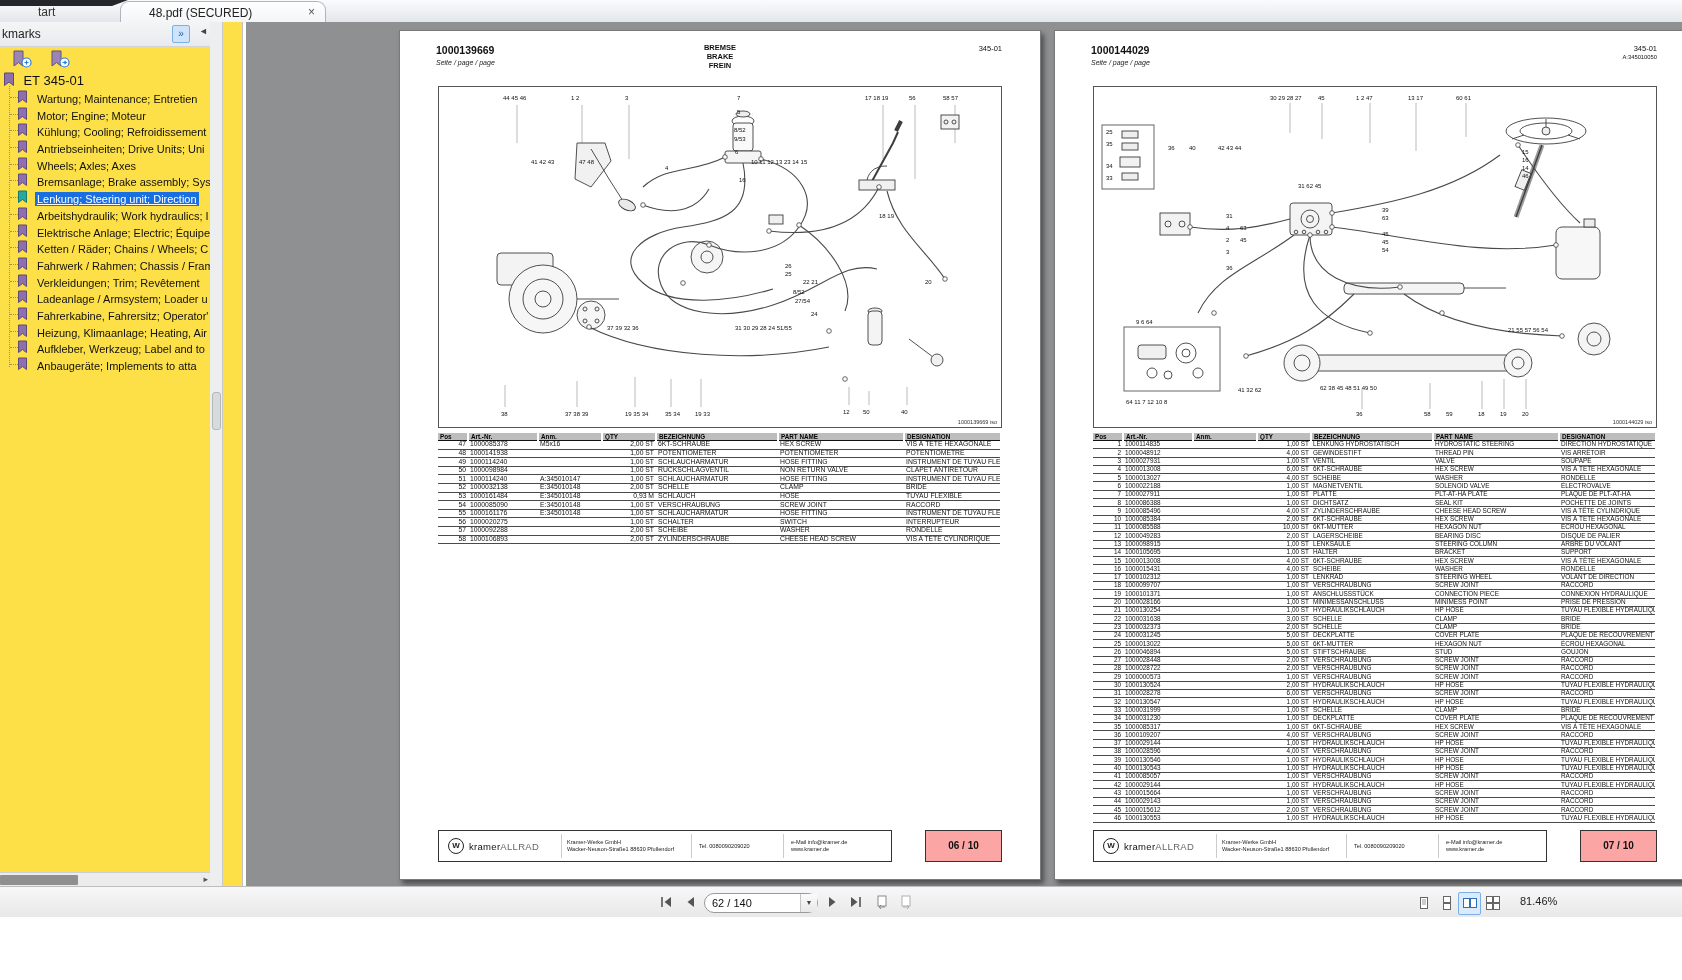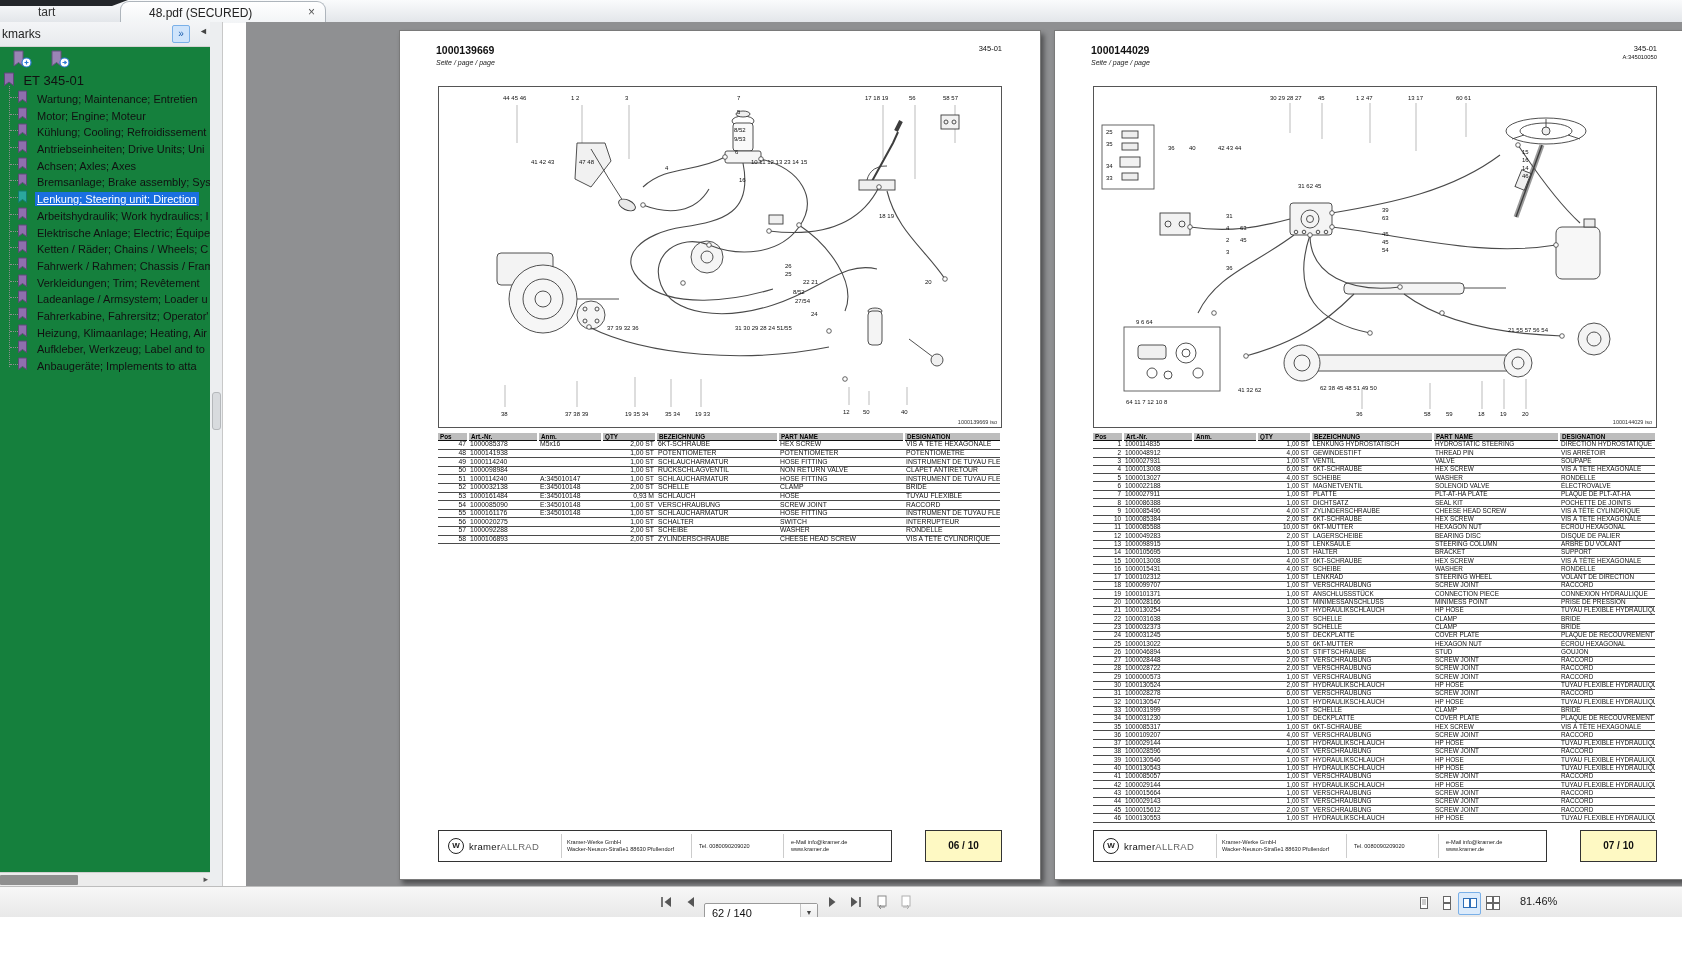--- a/index.html
+++ b/index.html
@@ -12,22 +12,22 @@
   .tab-dark{position:absolute;left:0;top:0;width:128px;height:6px;background:#23262a;
             clip-path:polygon(0 0,100% 0,112px 100%,0 100%);}
   .tab-partial{position:absolute;left:6px;top:5px;font-size:12px;color:#333;margin-left:32px;}
   .tab-active{position:absolute;left:120px;top:1px;width:204px;height:21px;
               background:linear-gradient(#ffffff,#f2f4f6);border:1px solid #aeb5bc;border-bottom:none;
               border-radius:9px 9px 0 0;}
   .tab-active .tab-label{position:absolute;left:28px;top:4px;font-size:12px;color:#222;}
   .tab-close{position:absolute;right:10px;top:3px;font-size:12px;color:#555;cursor:default;line-height:14px;}
 
   
-  .sidebar{position:absolute;left:0;top:22px;width:210px;height:864px;background:#15803d;
-           border-right:1px solid #c3c3c3;overflow:hidden;}
+  .sidebar{position:absolute;left:0;top:22px;width:210px;height:864px;background:#fde047;
+           border-right:1px solid #c3c3c3;overflow:hidden;padding-left:32px;}
   .bm-head{position:absolute;left:0;top:0;width:210px;height:24px;
            background:linear-gradient(#f4f5f7,#e8eaed);border-bottom:1px solid #d4d4d4;}
   .bm-head-title{position:absolute;left:2px;top:5px;font-size:12px;color:#222;}
   .bm-expand{position:absolute;right:20px;top:3px;width:16px;height:16px;background:#cfe4fb;
              border:1px solid #7ab0e8;border-radius:2px;font-size:10px;color:#1d5fae;
              text-align:center;line-height:15px;}
   .bm-collapse{position:absolute;right:2px;top:4px;font-size:9px;color:#444;}
   .bm-tools{position:absolute;left:10px;top:27px;height:22px;}
   .bm-tool{display:inline-block;width:24px;height:20px;margin-right:10px;vertical-align:top;}
   .bm-root{position:absolute;left:3px;top:50px;height:16px;white-space:nowrap;}
@@ -85,29 +85,29 @@
   .pf-main{position:absolute;left:0;top:0;width:452px;height:30px;border:1px solid #333;background:#fff;}
   .pf-div{position:absolute;top:3px;bottom:3px;border-left:1px solid #ccc;}
   .pf-logo-circle{position:absolute;left:9px;top:7px;width:14px;height:14px;border:1.5px solid #222;
                   border-radius:50%;font-size:8px;font-weight:bold;text-align:center;line-height:14px;color:#222;}
   .pf-brand{position:absolute;left:30px;top:10px;font-size:9.5px;color:#111;letter-spacing:.3px;}
   .pf-brand b{font-weight:normal;} .pf-brand span{color:#666;}
   .pf-addr{position:absolute;left:128px;top:8px;font-size:5.6px;color:#222;line-height:7px;}
   .pf-tel{position:absolute;left:260px;top:12px;font-size:5.6px;color:#222;}
   .pf-mail{position:absolute;left:352px;top:8px;font-size:5.6px;color:#222;line-height:7px;}
   .pf-pagebox{position:absolute;left:487px;top:0;width:75px;height:30px;border:1px solid #333;
-              background:#fef9c3;text-align:center;font-size:10px;font-weight:bold;line-height:30px;color:#111;}
+              background:#fca5a5;text-align:center;font-size:10px;font-weight:bold;line-height:30px;color:#111;}
 
   
   .toolbar{position:absolute;left:0;top:886px;width:1682px;height:31px;
            background:linear-gradient(#f7f7f7,#e8e8e8);border-top:1px solid #bdbdbd;}
   .tb-btn{position:absolute;top:5px;width:20px;height:20px;text-align:center;}
   .tb-btn svg{margin-top:2px;}
-  .page-combo{position:absolute;left:704px;top:16px;width:112px;height:18px;background:#fff;
-              border:1px solid #9a9a9a;border-radius:2px;}
+  .page-combo{position:absolute;left:704px;top:6px;width:112px;height:18px;background:#fff;
+              border:1px solid #9a9a9a;border-radius:10px;}
   .page-combo .pc-text{position:absolute;left:7px;top:3px;font-size:11px;color:#111;}
   .pc-drop{position:absolute;right:0;top:0;width:16px;height:18px;border-left:1px solid #c5c5c5;
            background:linear-gradient(#fbfbfb,#e8e8e8);font-size:7px;color:#444;text-align:center;line-height:18px;}
   .view-btn{position:absolute;top:5px;width:21px;height:21px;border:1px solid transparent;border-radius:2px;text-align:center;}
   .view-btn.active{background:#dcebfb;border-color:#7ab0e8;}
   .view-btn svg{margin-top:2px;}
   .zoom-text{position:absolute;left:1520px;top:8px;font-size:11px;color:#222;}
 
   .bottom-white{position:absolute;left:0;top:917px;width:1682px;height:63px;background:#ffffff;}
 </style>
@@ -181,21 +181,21 @@
           <svg class="flag" width="11" height="14" viewBox="0 0 11 14">
             <path class="flagpath" d="M1.5 1h8v11.5L5.5 9.5 1.5 12.5z" fill="#8f6fae" stroke="#5e4a78" stroke-width="1"></path>
           </svg>
           <span class="bm-label">Antriebseinheiten; Drive Units; Uni</span>
         </div>
 
         <div class="bm-row">
           <svg class="flag" width="11" height="14" viewBox="0 0 11 14">
             <path class="flagpath" d="M1.5 1h8v11.5L5.5 9.5 1.5 12.5z" fill="#8f6fae" stroke="#5e4a78" stroke-width="1"></path>
           </svg>
-          <span class="bm-label">Achsen; Axles; Axes</span>
+          <span class="bm-label">Wheels; Axles; Axes</span>
         </div>
 
         <div class="bm-row">
           <svg class="flag" width="11" height="14" viewBox="0 0 11 14">
             <path class="flagpath" d="M1.5 1h8v11.5L5.5 9.5 1.5 12.5z" fill="#8f6fae" stroke="#5e4a78" stroke-width="1"></path>
           </svg>
           <span class="bm-label">Bremsanlage; Brake assembly; Syst</span>
         </div>
 
         <div class="bm-row selected">
@@ -283,20 +283,25 @@
 
   <div class="splitter">
     <div class="splitter-handle"></div>
   </div>
 
   <div class="docarea">
 
     <div class="page page-left">
       <span class="p-docnum">1000139669</span>
       <span class="p-sub">Seite / page / page</span>
+      <div class="p-title">
+        <div>BREMSE</div>
+        <div>BRAKE</div>
+        <div>FREIN</div>
+      </div>
       <span class="p-ref">345-01</span>
       <div class="diagram">
         <svg width="562" height="340" viewBox="0 0 562 340">
           <g stroke="#777" stroke-width="0.5" fill="none">
             <path d="M78 18v38M143 18v44M190 18v54M304 30v32M444 18v54M476 18v74M516 18v38"></path>
             <path d="M66 320v-22M138 320v-26M196 320v-30M232 320v-28M262 320v-28M410 318v-18M430 318v-14M468 318v-18"></path>
           </g>
           <g stroke="#3d3d3d" stroke-width="0.9" fill="none">
             <path d="M138 56h28l6 18-20 26-16-8z" fill="#f1f1f1"></path>
             <path d="M152 62l18 30 14 22"></path>

